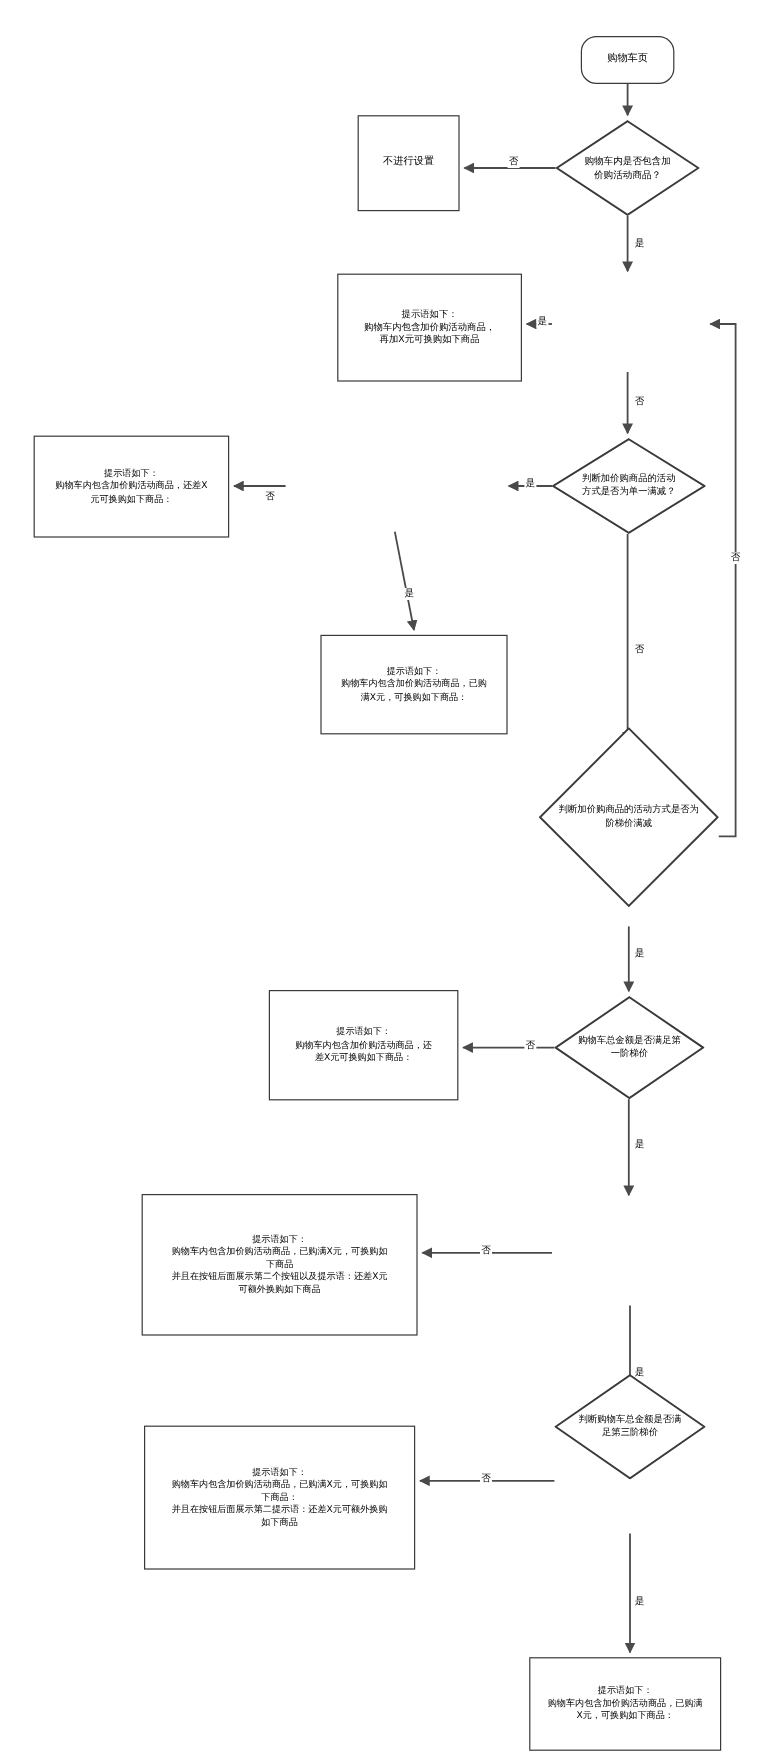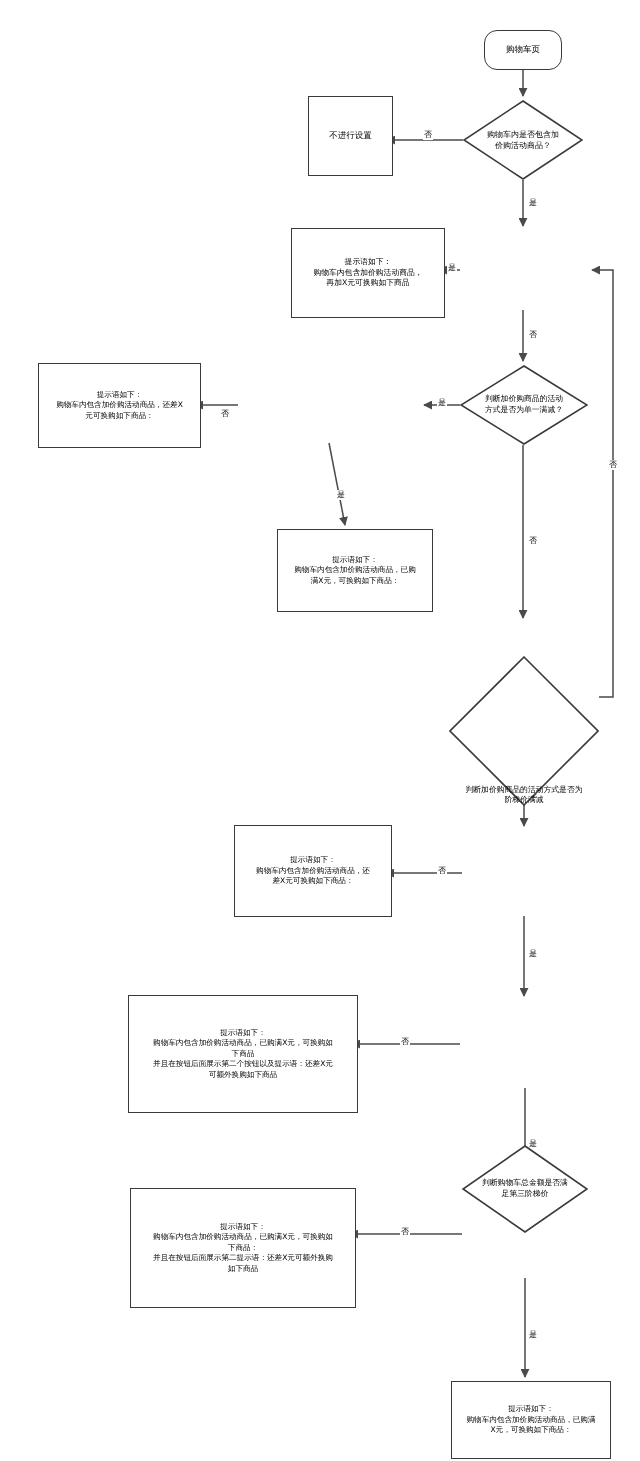--- a/index.html
+++ b/index.html
@@ -35,21 +35,20 @@
     justify-content: center;
     text-align: center;
     color: #000000;
     line-height: 1.38;
     white-space: pre-line;
     word-break: break-all;
   }
   .node.process {
     background: #ffffff;
     border: 1.6px solid #3a3a3a;
-    margin-left: 10px;
   }
   .node.terminator {
     background: #ffffff;
     border: 1.6px solid #3a3a3a;
     border-radius: 13px;
   }
   .node.decision {
     background: transparent;
     border: none;
     padding: 0 4px;
@@ -135,28 +134,35 @@
 
 
   <div class="node process" style="left:28px;top:363px;width:163px;height:85px;font-size:7.6px;">提示语如下：
 购物车内包含加价购活动商品，还差X
 元可换购如下商品：</div>
 
   <div class="node process" style="left:267px;top:529px;width:156px;height:83px;font-size:7.6px;">提示语如下：
 购物车内包含加价购活动商品，已购
 满X元，可换购如下商品：</div>
 
-  <div class="node decision" style="left:449px;top:656px;width:150px;height:150px;font-size:7.8px;align-items:flex-end;">
+  <div class="node decision" style="left:449px;top:606px;width:150px;height:150px;font-size:7.8px;">
     <svg class="dshape" viewBox="0 0 150 150" preserveAspectRatio="none">
       <polygon points="75,1 149,75 75,149 1,75" fill="#ffffff" stroke="#3a3a3a" stroke-width="1.6" vector-effect="non-scaling-stroke"></polygon>
     </svg>
     <span class="dlabel">判断加价购商品的活动方式是否为
 阶梯价满减</span>
   </div>
 
+  <div class="node decision" style="left:462px;top:830px;width:125px;height:86px;font-size:7.8px;">
+    <svg class="dshape" viewBox="0 0 125 86" preserveAspectRatio="none">
+      <polygon points="62.5,1 124,43 62.5,85 1,43" fill="#ffffff" stroke="#3a3a3a" stroke-width="1.6" vector-effect="non-scaling-stroke"></polygon>
+    </svg>
+    <span class="dlabel">购物车总金额是否满足第
+一阶梯价</span>
+  </div>
 
   <div class="node process" style="left:224px;top:825px;width:158px;height:92px;font-size:7.6px;">提示语如下：
 购物车内包含加价购活动商品，还
 差X元可换购如下商品：</div>
 
 
   <div class="node process" style="left:118px;top:995px;width:230px;height:118px;font-size:7.6px;">提示语如下：
 购物车内包含加价购活动商品，已购满X元，可换购如
 下商品
 并且在按钮后面展示第二个按钮以及提示语：还差X元

